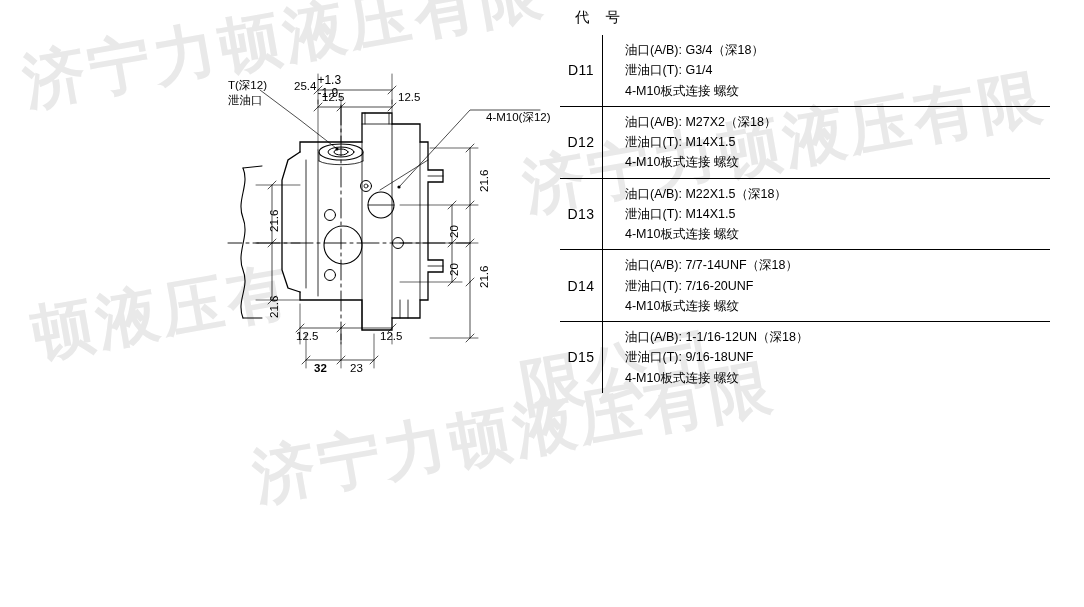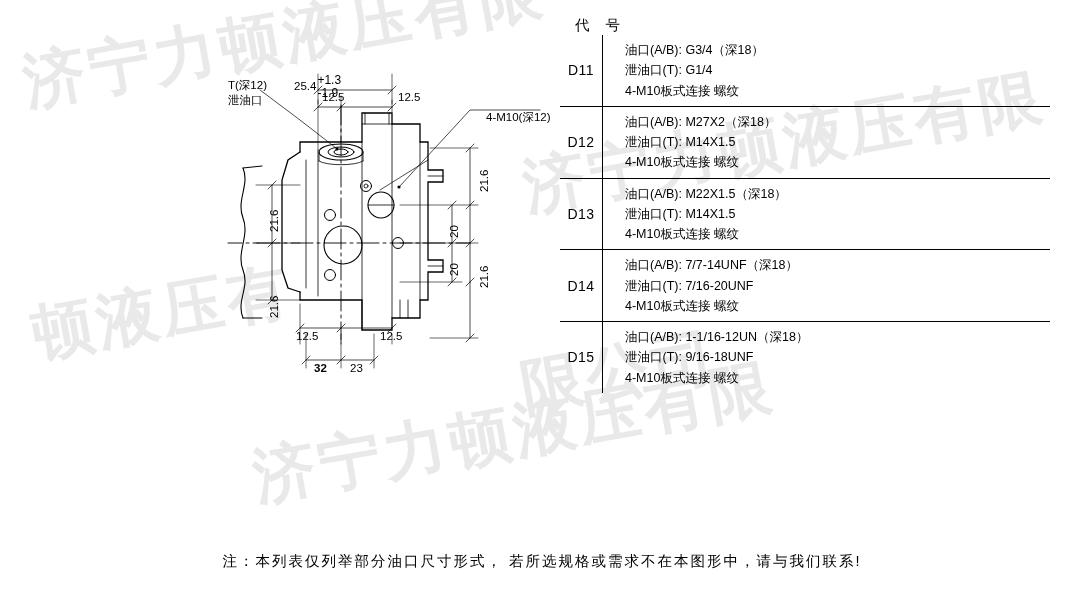--- a/index.html
+++ b/index.html
@@ -79,21 +79,20 @@
   .desc-line { white-space: nowrap; }
 
   .table-header {
     position: absolute;
     left: 575px;
     top: 8px;
     font-size: 14.5px;
     letter-spacing: 6px;
     color: #000;
     z-index: 3;
-    margin-top: 8px;
   }
 
   
   .footnote {
     position: absolute;
     left: 0;
     top: 552px;
     width: 1084px;
     text-align: center;
     font-size: 14.5px;
@@ -349,15 +348,14 @@
         <td class="code">D15</td>
         <td class="desc">
           <div class="desc-line">油口(A/B): 1-1/16-12UN（深18）</div>
           <div class="desc-line">泄油口(T): 9/16-18UNF</div>
           <div class="desc-line">4-M10板式连接 螺纹</div>
         </td>
       </tr>
     </tbody>
   </table>
 
-  <div class="footnote">注：本列表仅列举部分油口尺寸形式， 若所选规格或需求不在本图形中，请与我们联系!</div>
 
 </div>
 
 </body></html>

